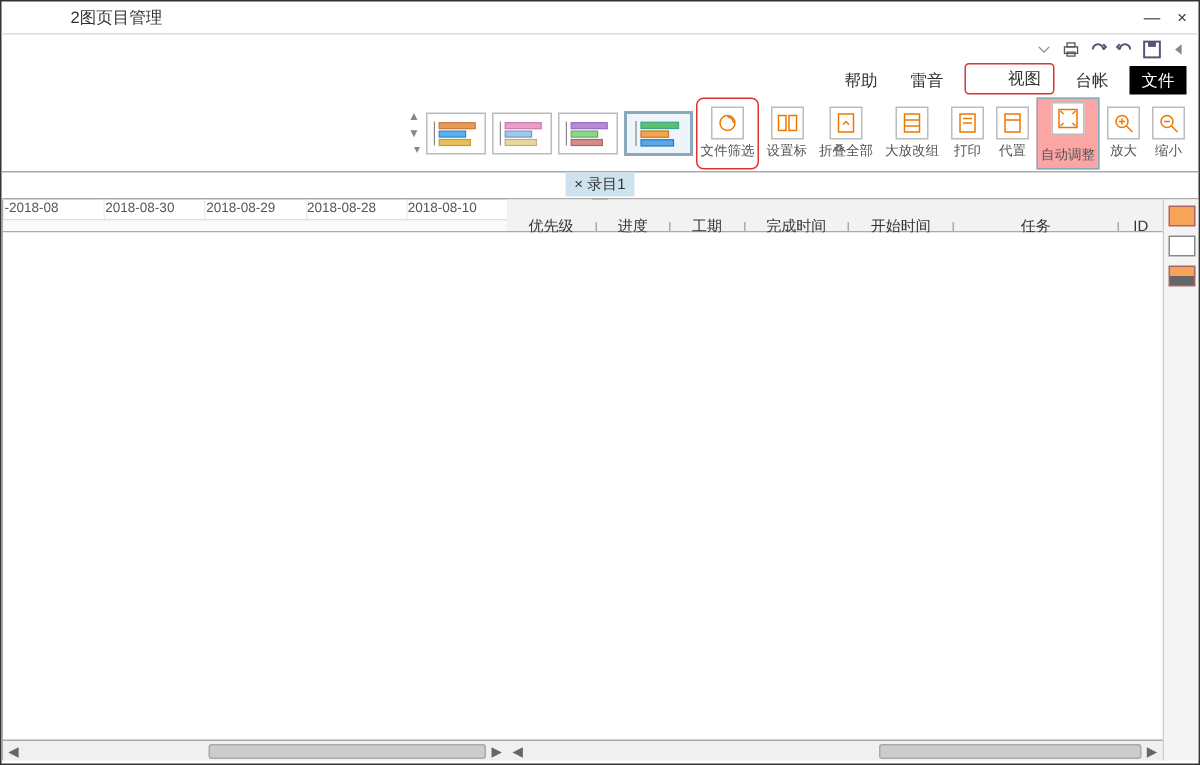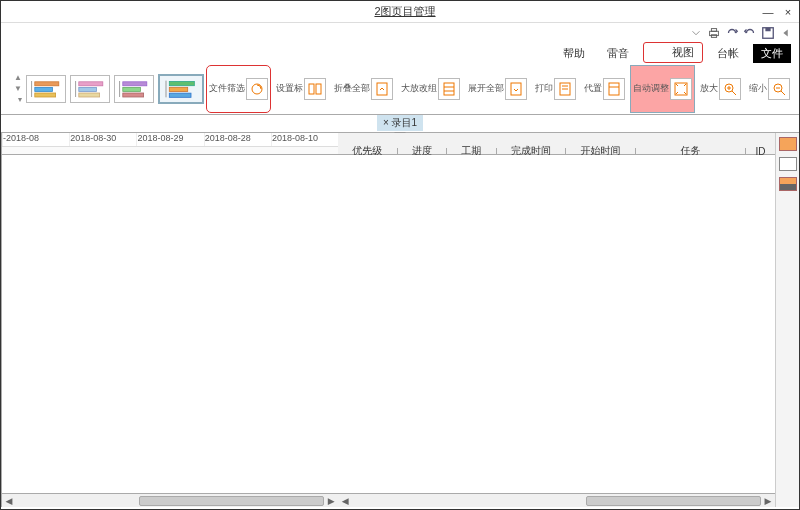--- a/index.html
+++ b/index.html
@@ -1,29 +1,29 @@
 <!DOCTYPE html>
 <html><head>
 <meta charset="utf-8">
 <style>
 * { box-sizing: border-box; margin: 0; padding: 0; font-family: "Microsoft YaHei", sans-serif; }
 body { width: 800px; height: 510px; background: #fff; border: 1px solid #333; direction: rtl; overflow: hidden; font-size: 11px; color: #333; }
 .titlebar { height: 22px; display: flex; align-items: center; padding: 0 6px; border-bottom: 1px solid #ddd; }
-.titlebar .title { flex: 1; text-align: center; font-size: 11px; text-decoration: underline; }
+.titlebar .title { flex: 1; text-align: left; font-size: 11px; }
 .winbtns { display: flex; gap: 10px; direction: ltr; }
 .winbtn { width: 10px; height: 10px; display: inline-flex; align-items: center; justify-content: center; cursor: pointer; font-size: 11px; }
 .qat { height: 20px; display: flex; align-items: center; padding: 0 6px; gap: 4px; }
 .qat .ico { width: 14px; height: 14px; display: inline-block; }
 .ico svg { width: 100%; height: 100%; display: block; }
 .tabs { height: 20px; display: flex; align-items: flex-end; padding-right: 8px; gap: 6px; }
 .tab { padding: 2px 8px; font-size: 11px; cursor: pointer; }
 .tab.active { background: #000000; color: #fff; }
 .tab.highlight { border: 1.5px solid #d33; border-radius: 3px; padding-left: 28px; }
 .ribbon { height: 52px; border-bottom: 1px solid #aaa; display: flex; align-items: center; gap: 2px; padding: 2px 6px; }
-.rb-group { display: flex; flex-direction: row; align-items: center; gap: 1px; padding: 1px 3px; height: 48px; justify-content: center; }
+.rb-group { display: flex; flex-direction: column; align-items: center; gap: 1px; padding: 1px 3px; height: 48px; justify-content: center; }
 .rb-group .lbl { font-size: 9px; color: #555; white-space: nowrap; }
 .rb-ico { width: 22px; height: 22px; border: 1px solid #bbb; background: #fff; display: flex; align-items: center; justify-content: center; }
 .rb-ico svg { width: 16px; height: 16px; }
 .rb-sel { background: #fca5a5; border: 1px solid #8ab; padding: 2px; justify-content: space-between; }
 .rb-hl { border: 1.5px solid #d33; border-radius: 5px; padding: 2px; }
 .stylebox { width: 46px; height: 30px; border: 1px solid #bbb; background: #fff; padding: 3px; }
 .stylebox svg { width: 100%; height: 100%; }
 .stylebox.small { width: 40px; height: 28px; }
 .stylerow { display: flex; gap: 4px; align-items: center; }
 .arrowcol { display: flex; flex-direction: column; gap: 2px; margin-left: 3px; }
@@ -154,29 +154,20 @@
           <line x1="5" y1="5" x2="11" y2="5" stroke="#e70"></line>
           <line x1="5" y1="8" x2="11" y2="8" stroke="#e70"></line>
         </svg>
       </div>
       <span class="lbl">打印</span>
     </div>
   <div class="rb-group">
       <div class="rb-ico">
         <svg viewBox="0 0 16 16">
           <rect x="3" y="2" width="10" height="12" fill="none" stroke="#e70"></rect>
-          <path d="M6 8l2 2 2-2" fill="none" stroke="#e70"></path>
-        </svg>
-      </div>
-      <span class="lbl">展开全部</span>
-    </div>
-  <div class="rb-group">
-      <div class="rb-ico">
-        <svg viewBox="0 0 16 16">
-          <rect x="3" y="2" width="10" height="12" fill="none" stroke="#e70"></rect>
           <line x1="3" y1="6" x2="13" y2="6" stroke="#e70"></line>
           <line x1="3" y1="10" x2="13" y2="10" stroke="#e70"></line>
         </svg>
       </div>
       <span class="lbl">大放改组</span>
     </div>
   <div class="rb-group">
       <div class="rb-ico">
         <svg viewBox="0 0 16 16">
           <rect x="3" y="2" width="10" height="12" fill="none" stroke="#e70"></rect>

